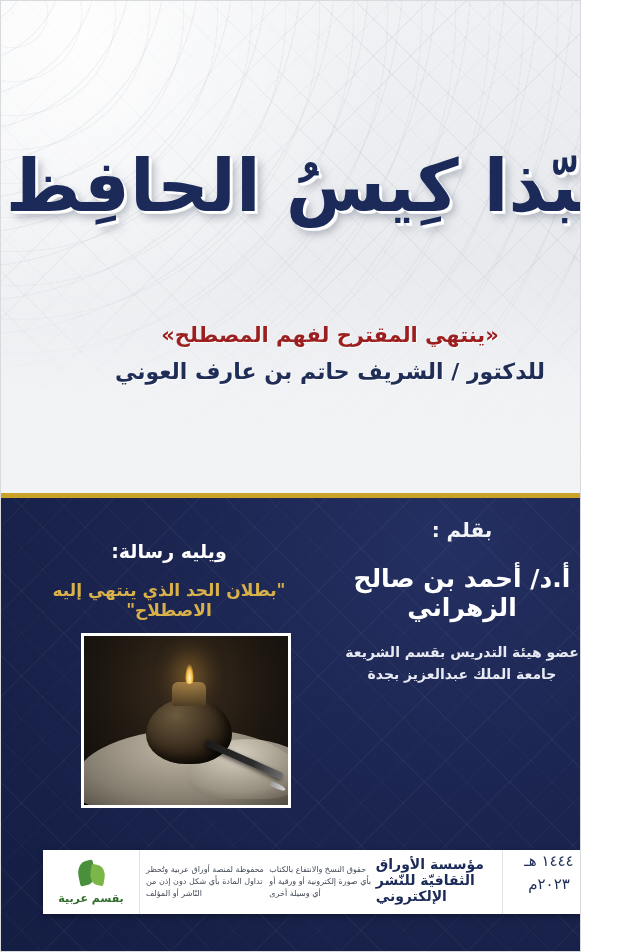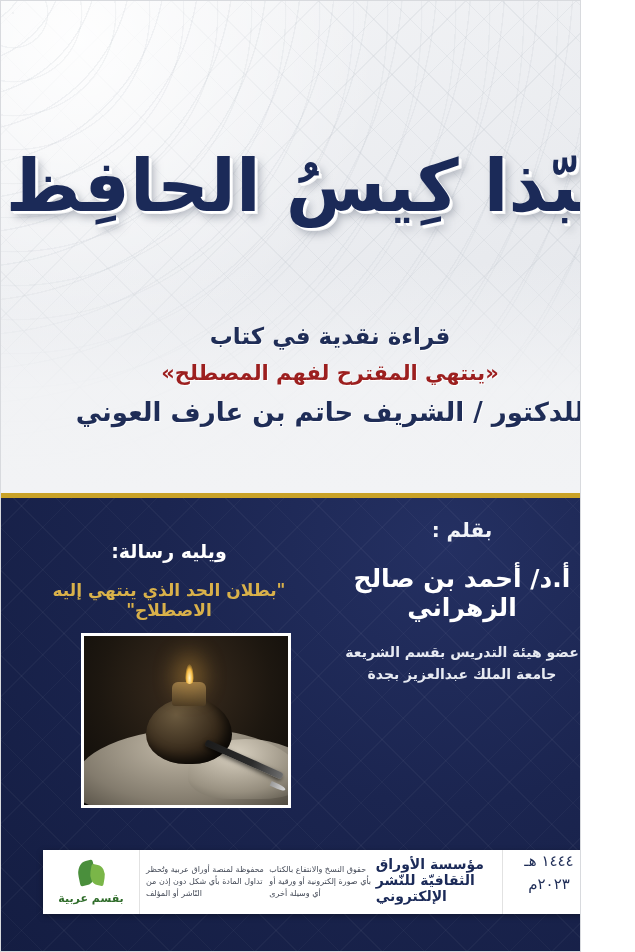--- a/index.html
+++ b/index.html
@@ -83,21 +83,21 @@
     text-shadow: 1px 1px 0 rgba(255,255,255,0.9);
   }
   .sub-line-2 {
     font-size: 21px;
     font-weight: bold;
     color: #9c1f1f;
     margin-bottom: 12px;
     text-shadow: 1px 1px 0 rgba(255,255,255,0.9);
   }
   .sub-line-3 {
-    font-size: 26px;
+    font-size: 22px;
     font-weight: bold;
     color: #1f2d57;
     text-shadow: 1px 1px 0 rgba(255,255,255,0.9);
   }
 
   
   .divider {
     position: absolute;
     left: 0; top: 492px;
     width: 635px; height: 5px;
@@ -332,21 +332,20 @@
 <body>
 
 <div class="page">
 
   <div class="top-section">
     <div class="top-fade"></div>
 
     <div class="main-title">حبّذا كِيسُ الحافِظ</div>
 
     <div class="subtitle-block">
-      <div class="sub-line-1">قراءة نقدية في كتاب</div>
       <div class="sub-line-2">«ينتهي المقترح لفهم المصطلح»</div>
       <div class="sub-line-3">للدكتور / الشريف حاتم بن عارف العوني</div>
     </div>
   </div>
 
   <div class="divider"></div>
 
   <div class="bottom-section">
 
     <div class="author-block">

